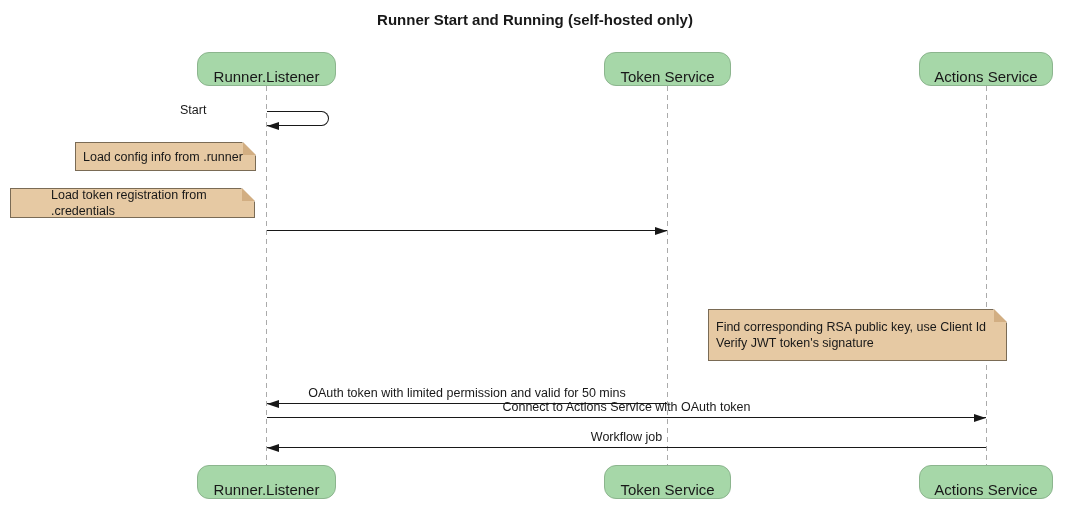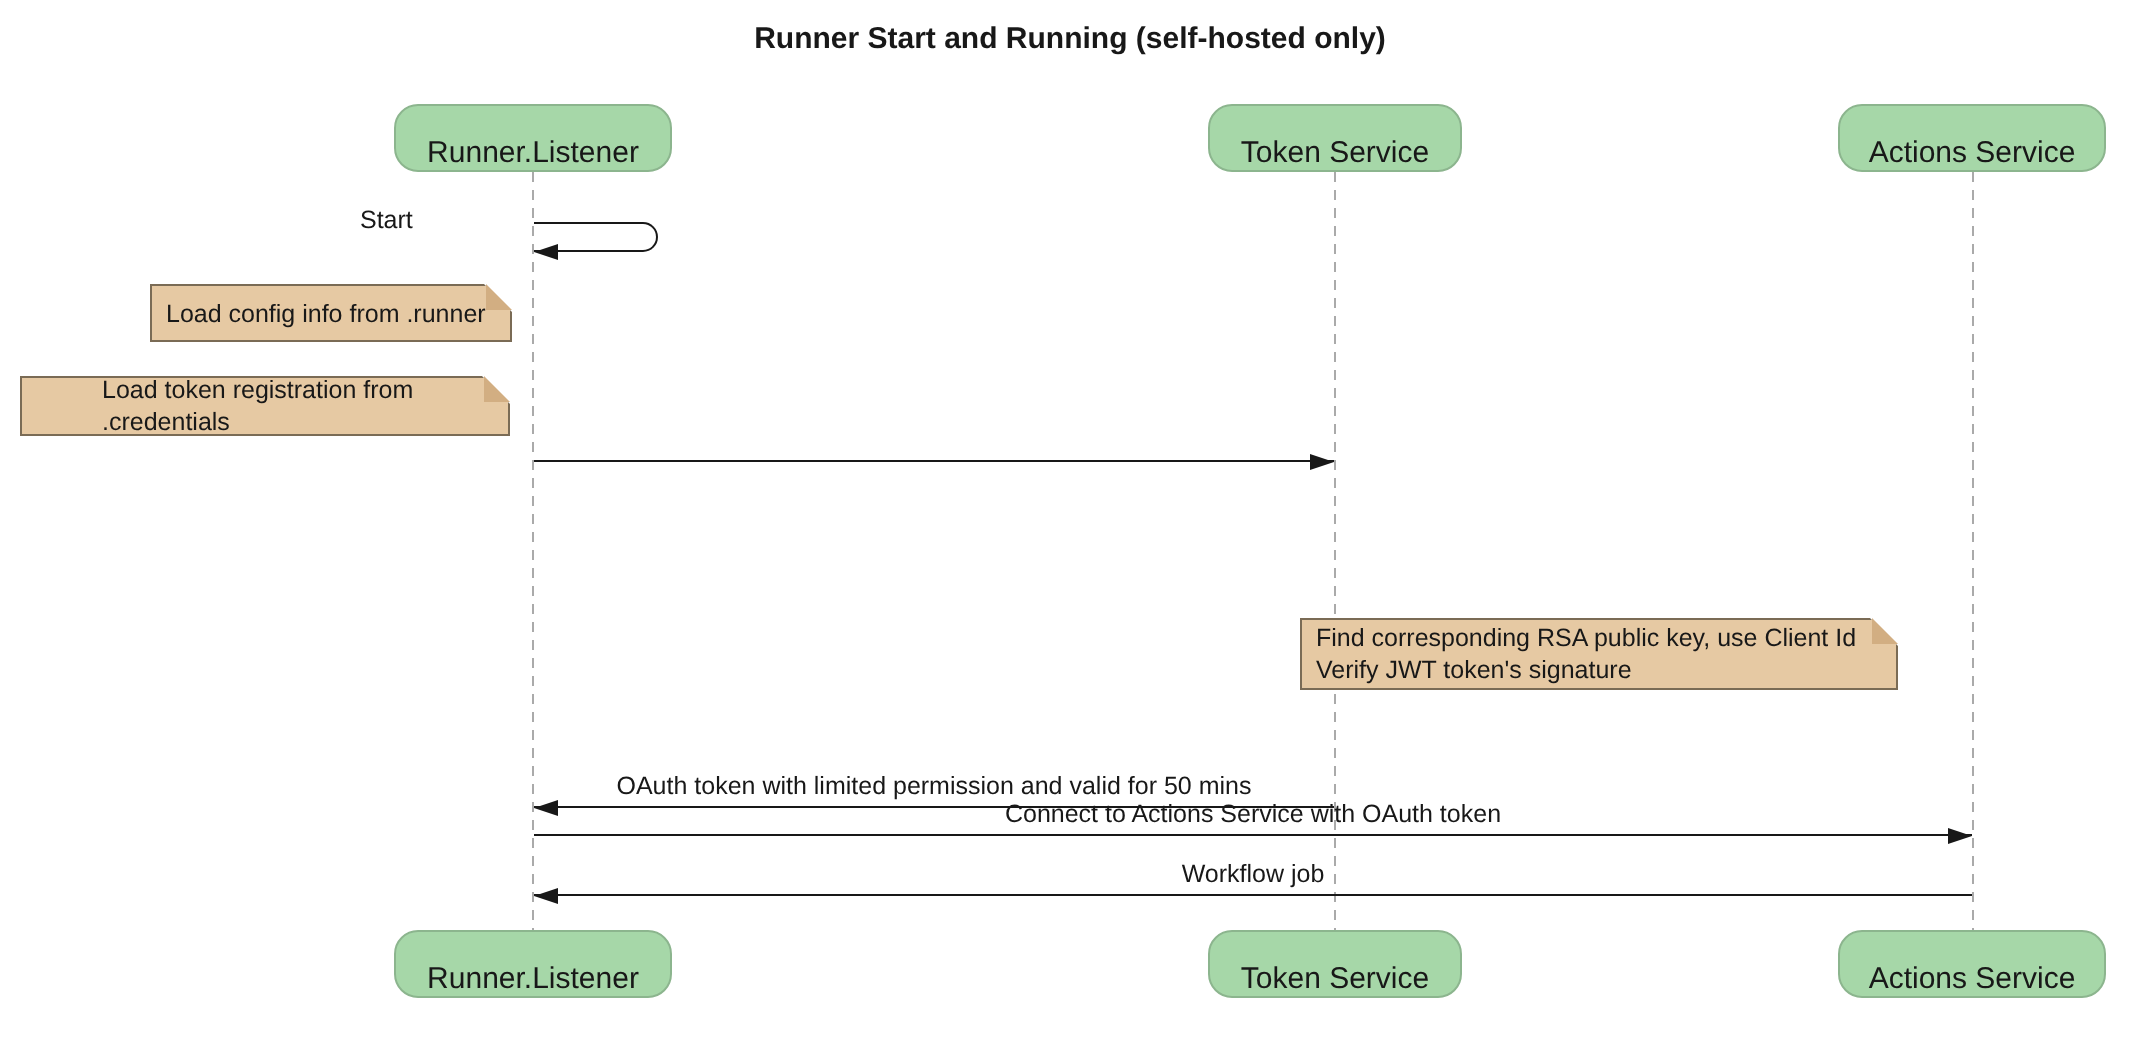--- a/index.html
+++ b/index.html
@@ -103,21 +103,21 @@
     <i class="fold-flap"></i>
   </div>
 
   <div class="msg" style="left:267px; top:230px; width:400px;">
     <div class="msg-line">
       <i class="arr-r"></i>
     </div>
   </div>
 
 
-  <div class="note" style="left:650px; top:309px; width:299px; height:36px;">
+  <div class="note" style="left:708px; top:309px; width:299px; height:52px;">
     <span class="note-text">Find corresponding RSA public key, use Client Id
 Verify JWT token's signature</span>
     <i class="fold-cut"></i>
     <i class="fold-flap"></i>
   </div>
 
   <div class="msg" style="left:267px; top:386px; width:400px;">
     <div class="msg-label">OAuth token with limited permission and valid for 50 mins</div>
     <div class="msg-line">
       <i class="arr-l"></i>

